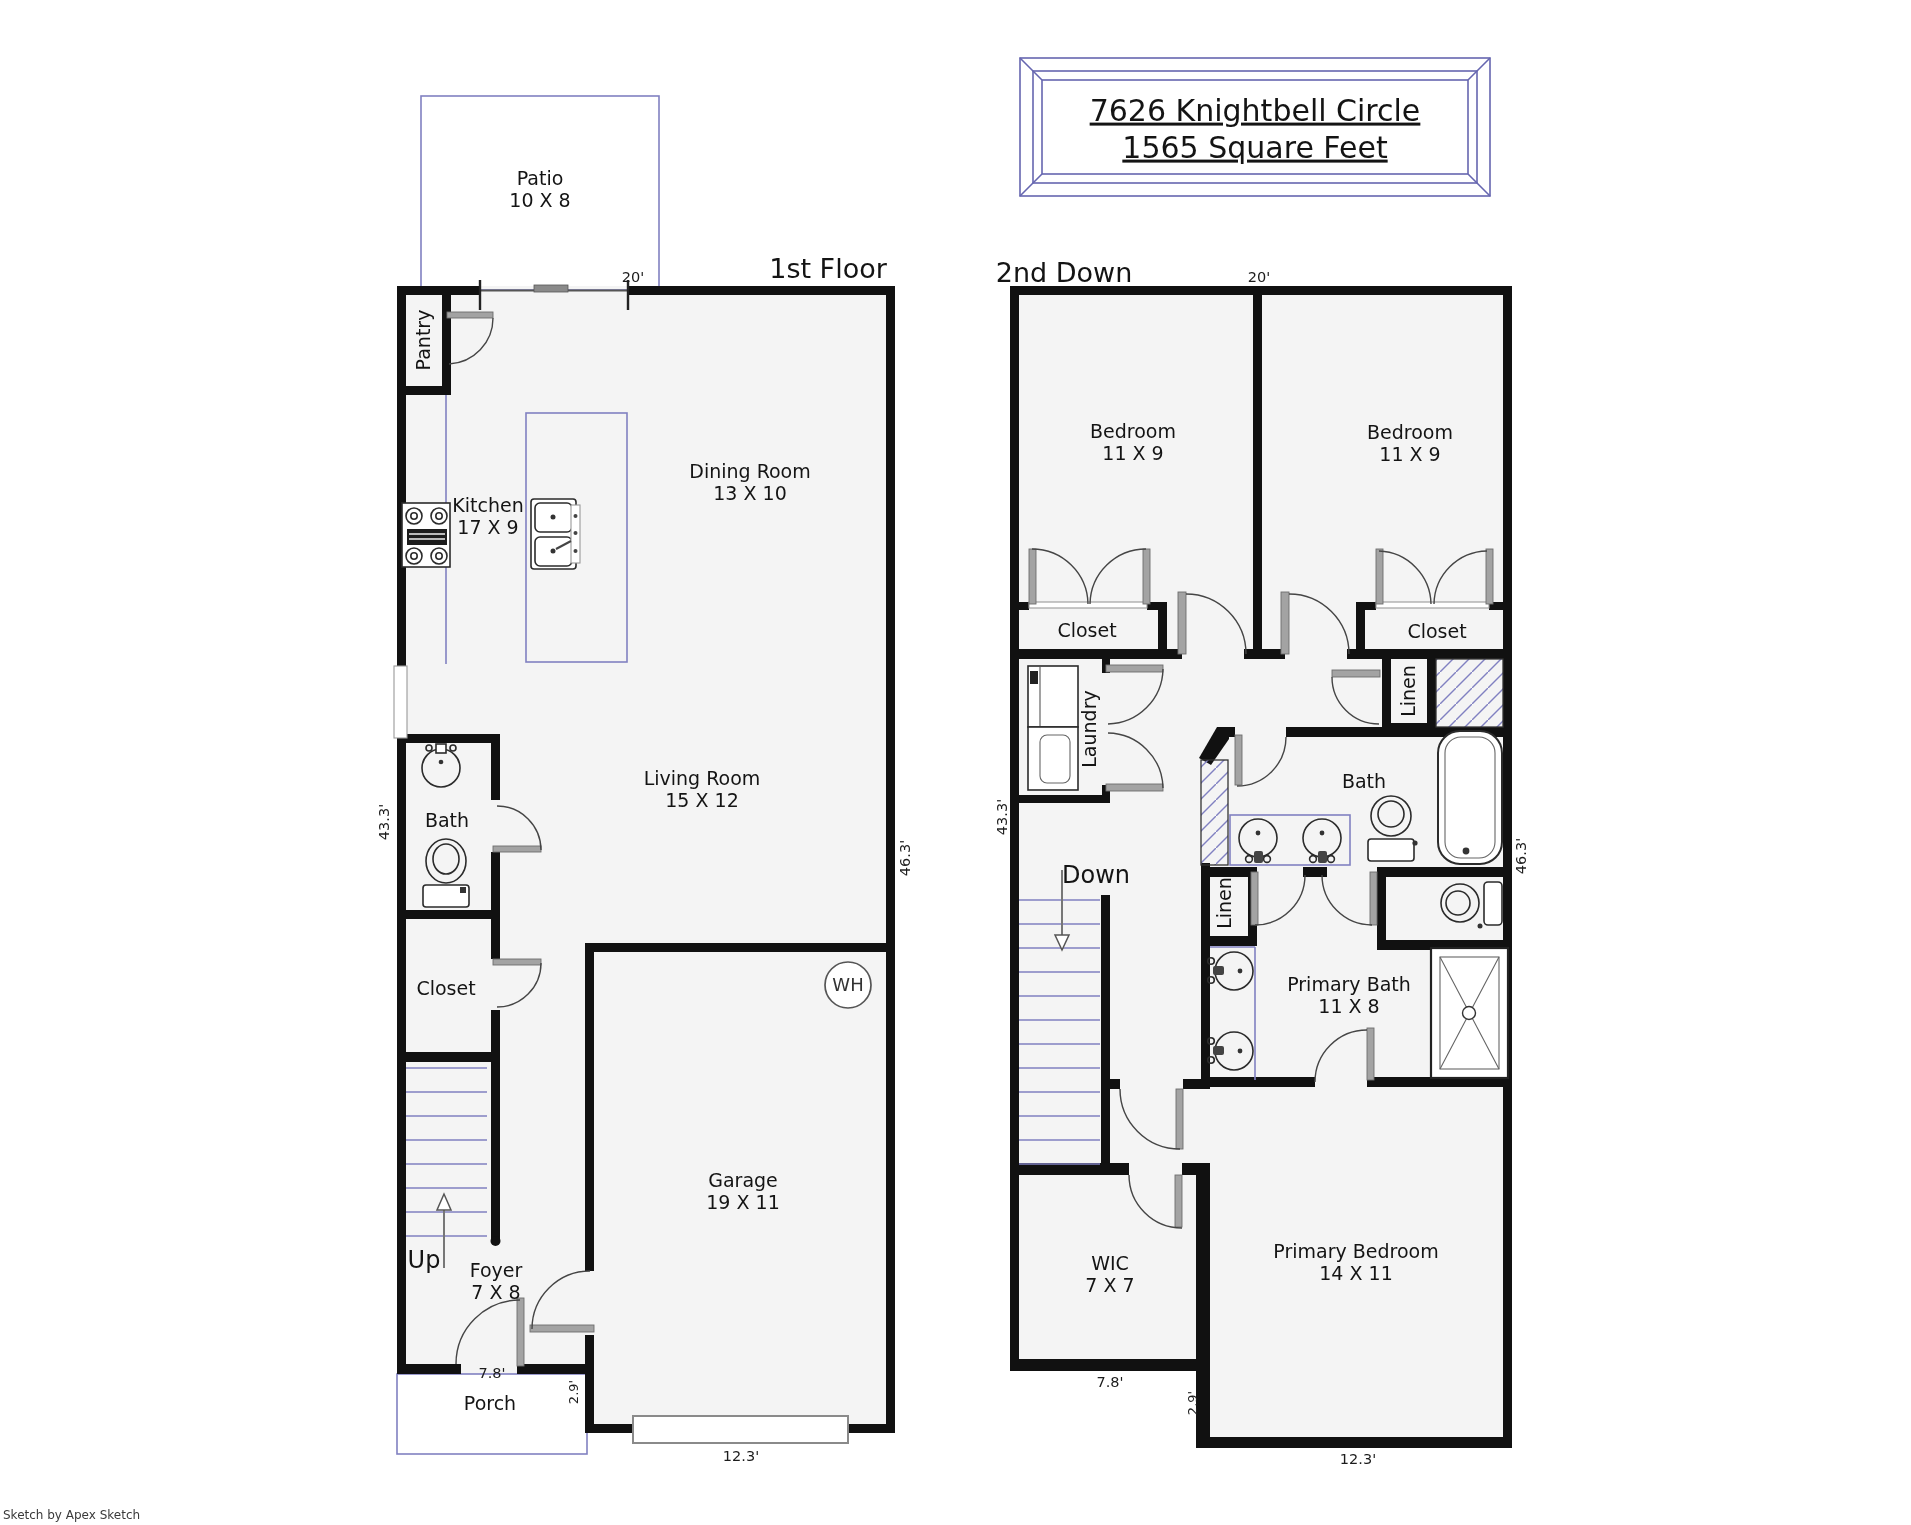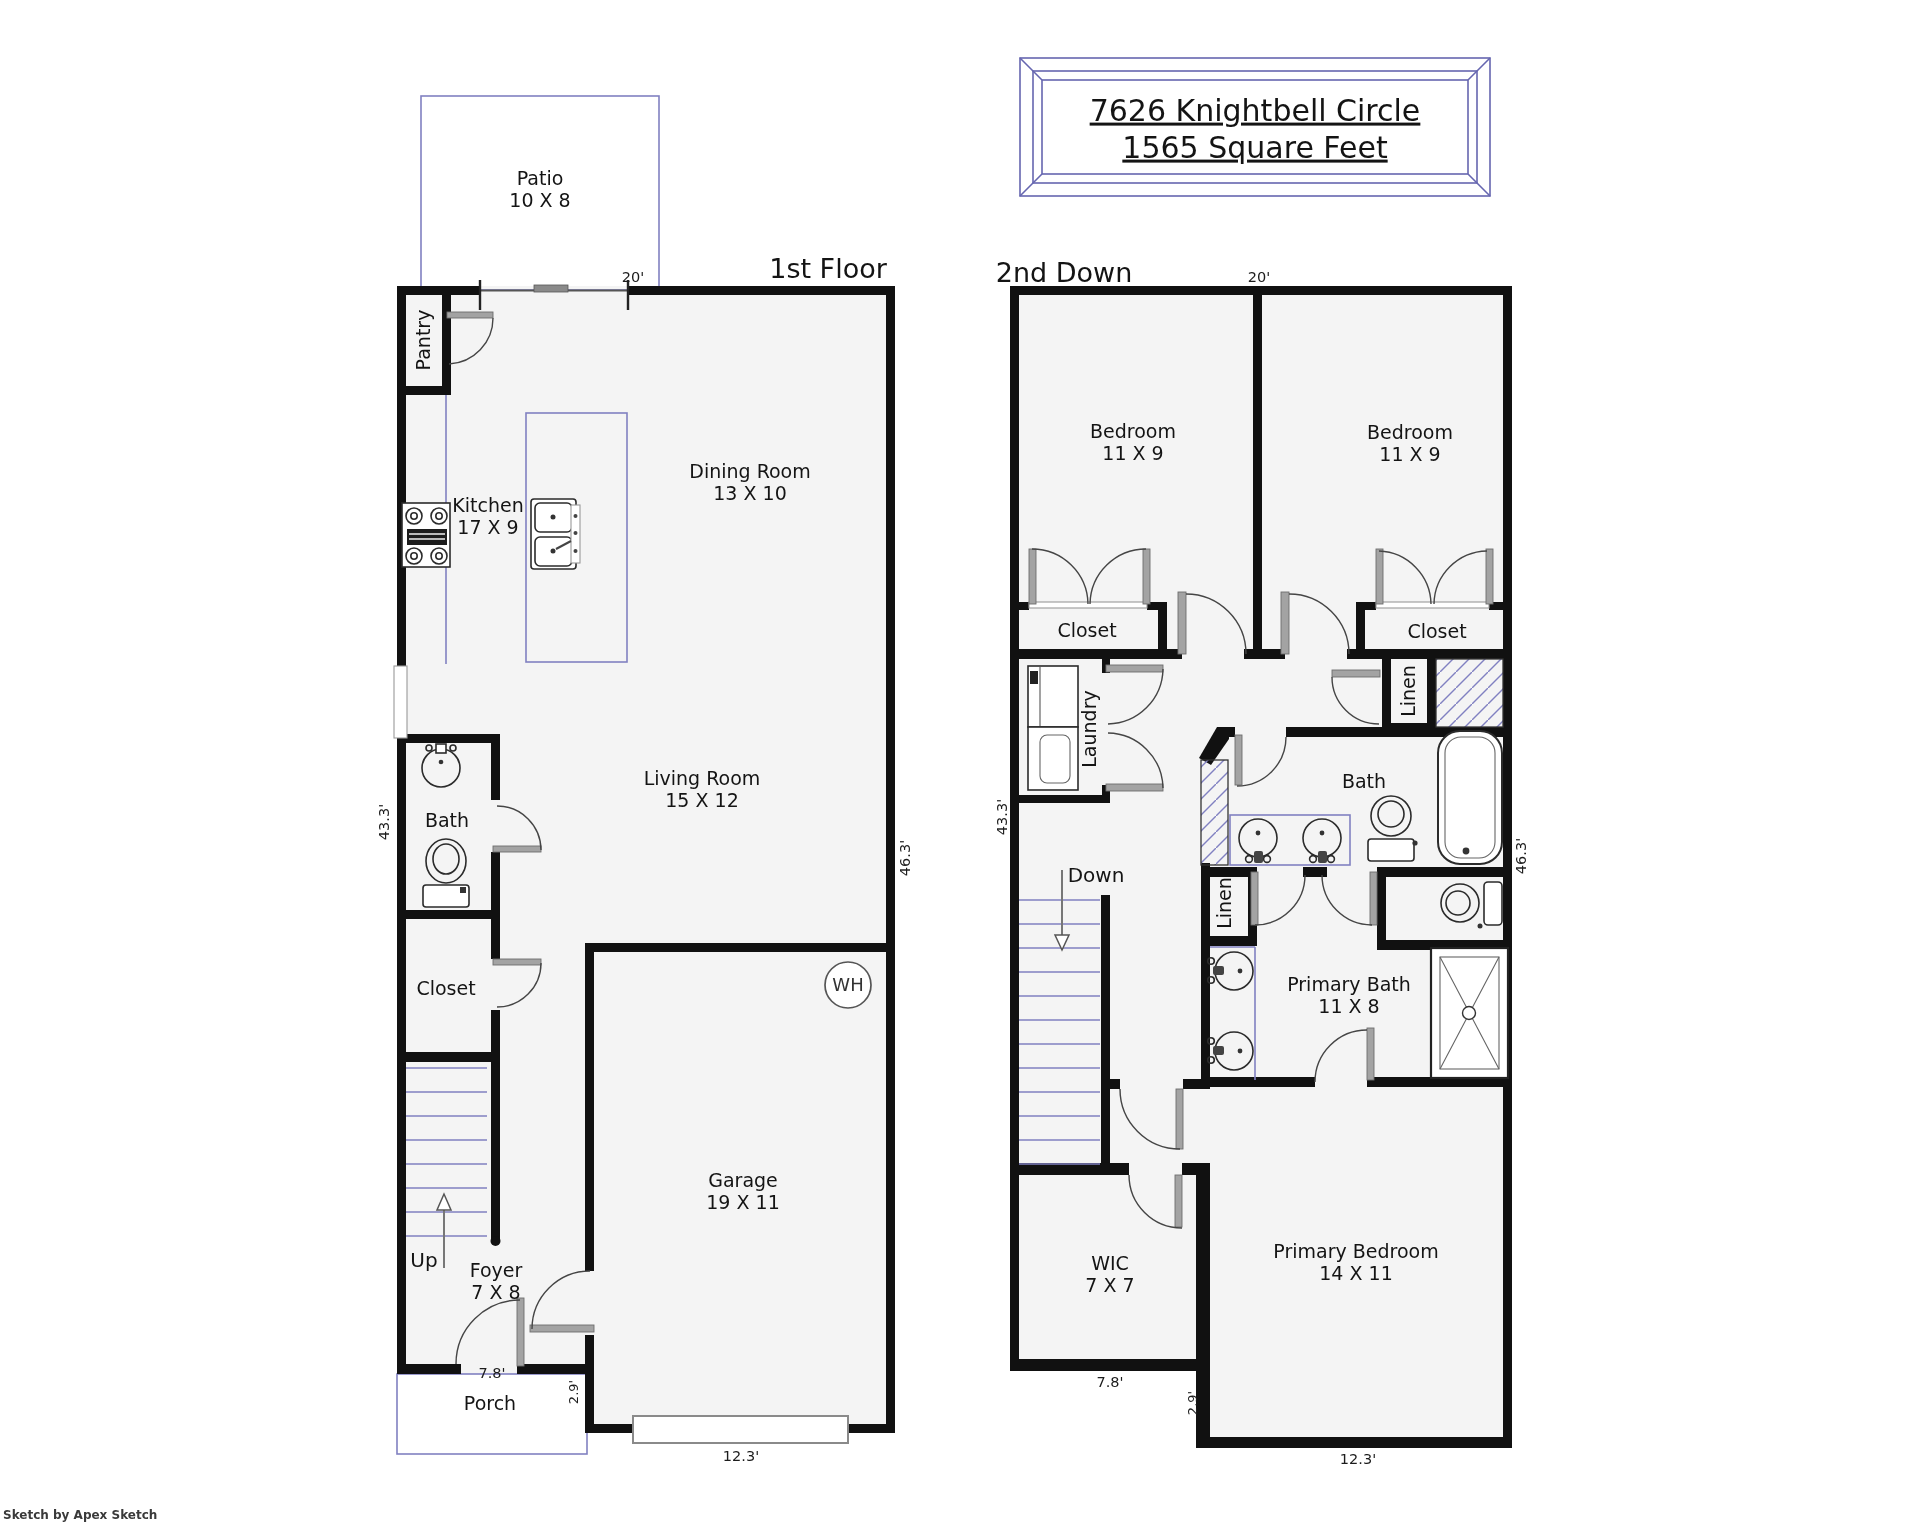--- a/index.html
+++ b/index.html
@@ -13,27 +13,27 @@
   #stage{position:relative;width:1911px;height:1525px;background:#fff;overflow:hidden;
          font-family:"DejaVu Sans","Liberation Sans",sans-serif;}
   #plan-svg{position:absolute;left:0;top:0;}
   .lbl{position:absolute;transform:translate(-50%,-50%);color:#141414;text-align:center;
        line-height:1.16;white-space:nowrap;}
   .rot{transform:translate(-50%,-50%) rotate(-90deg);}
   .s13{font-size:13px;}
   .s14{font-size:14.5px;}
   .s18{font-size:18px;}
   .s19{font-size:19px;}
-  .s20{font-size:20px;}
+  .s20{font-size:24px;}
   .s27{font-size:27px;}
   .s30{font-size:30px;text-decoration:underline;}
   .dim{color:#1c1c1c;}
   .copyright{position:absolute;left:4px;top:1437px;font-size:45px;font-weight:300;
              color:#c6c6c6;letter-spacing:2px;}
-  .credit{position:absolute;left:3px;top:1508px;font-size:12px;color:#3a3a3a;font-weight:bold;}
+  .credit{position:absolute;left:3px;top:1508px;font-size:12px;color:#3a3a3a;}
   .w{fill:var(--wall);}
   .arc{stroke:#454545;stroke-width:1.4;fill:none;}
   .leaf{fill:#a3a3a3;stroke:#6e6e6e;stroke-width:0.9;}
   .blue{stroke:var(--accent);stroke-width:1.6;fill:none;}
   .fx{stroke:var(--fixture);stroke-width:1.6;fill:#ffffff;}
   .fxn{stroke:var(--fixture);stroke-width:1.6;fill:none;}
   .thin{stroke:#666;stroke-width:1.1;fill:none;}
   .thr{stroke:#9a9a9a;stroke-width:1.1;fill:#ffffff;}
 </style>
 </head>

